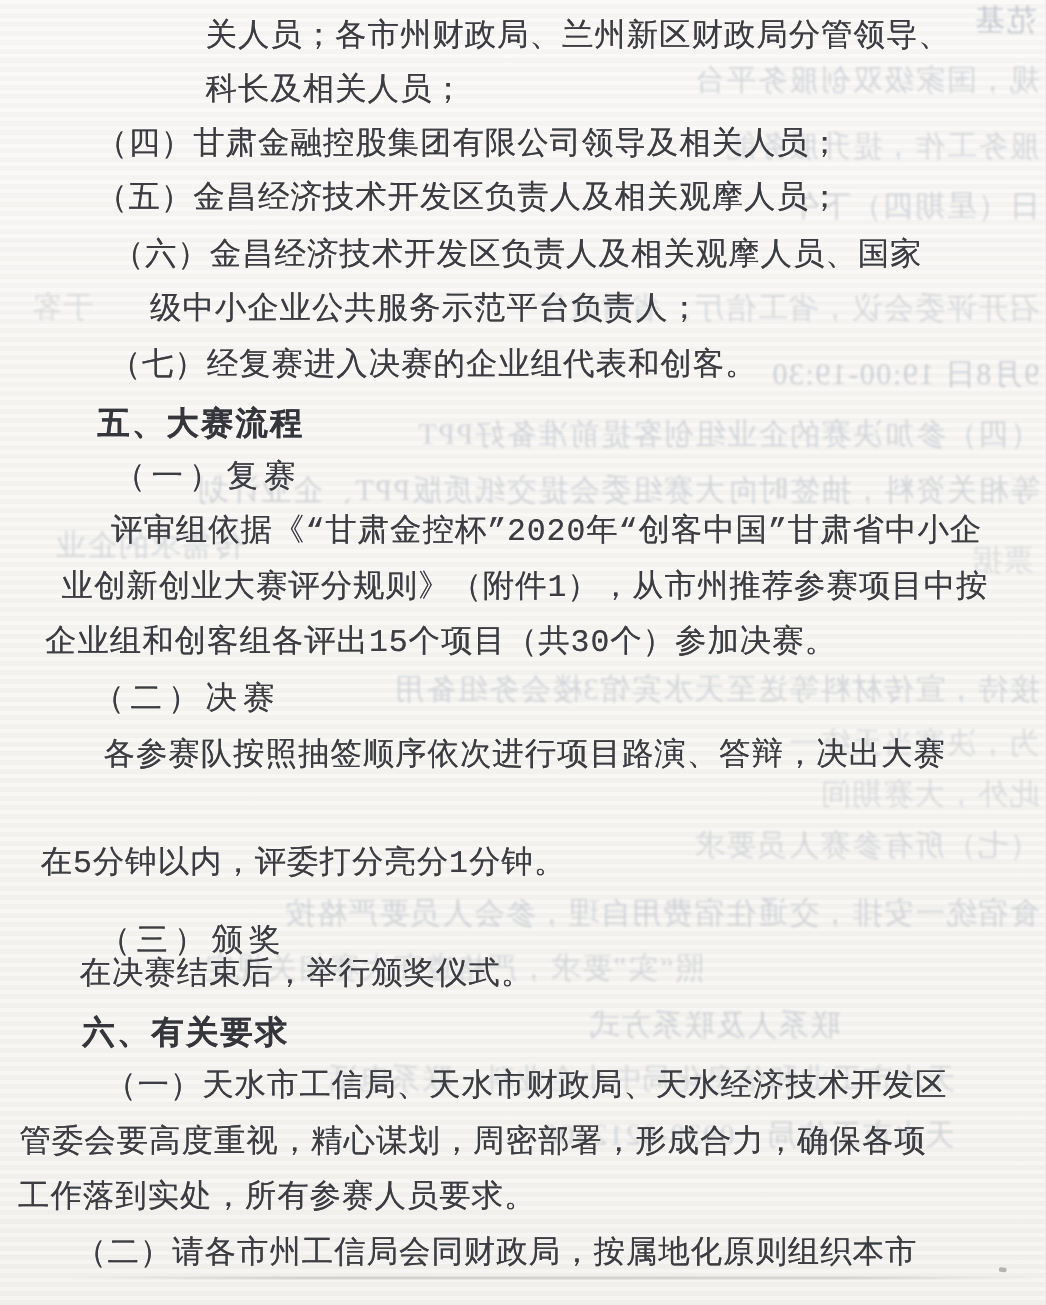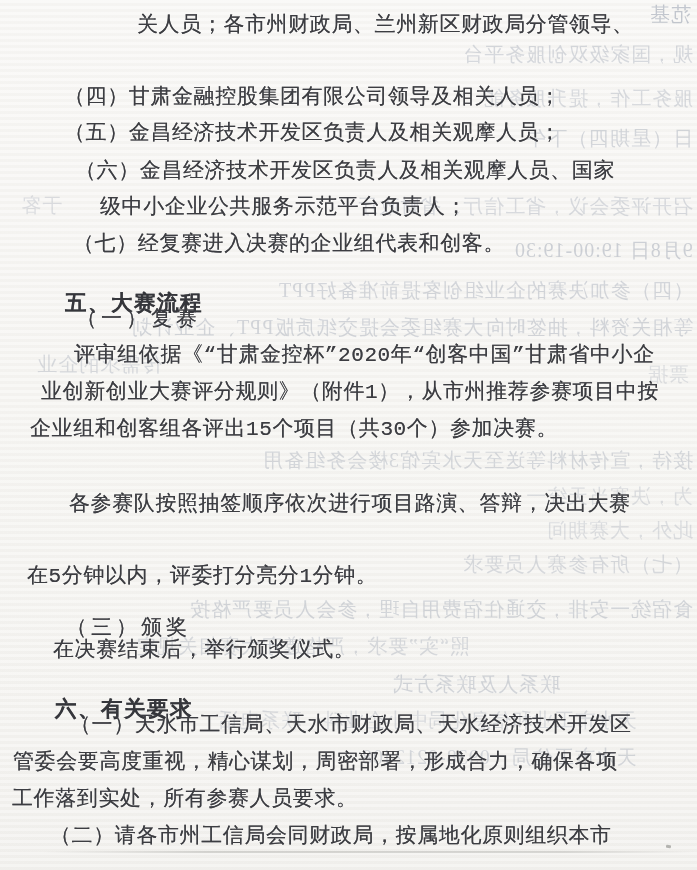--- a/index.html
+++ b/index.html
@@ -22,21 +22,20 @@
     font-size:21px;line-height:26px;
     letter-spacing:.6px;
     color:#3c3d42;
     text-shadow:0 0 .4px rgba(60,61,66,.75);
     font-family:Liberation Mono, monospace;
   }
   .ln.bold{
     font-family:"Liberation Sans","DejaVu Sans",sans-serif;
     font-weight:700;font-size:21.5px;letter-spacing:1.5px;
     color:#35363b;
-    margin-top:21px;
   }
   .ln.sub{letter-spacing:4px;}
   .bleed{
     position:absolute;z-index:1;
     white-space:nowrap;
     font-size:20px;line-height:25px;letter-spacing:1px;
     color:#8e97a8;
     transform:scaleX(-1);
     filter:blur(.6px);
     pointer-events:none;
@@ -70,30 +69,32 @@
   <div class="bleed" style="top:518px;right:4px;opacity:.26">此外，大赛期间</div>
   <div class="bleed" style="top:552px;right:4px;opacity:.3">（七）所有参赛人员要求</div>
   <div class="bleed" style="top:597px;right:4px;opacity:.34">食宿统一安排，交通住宿费用自理，参会人员要严格按</div>
   <div class="bleed" style="top:634px;right:227px;opacity:.3">照“实”要求，严格遵守大赛相关规定</div>
   <div class="bleed" style="top:672px;right:137px;opacity:.34">联系人及联系方式</div>
   <div class="bleed" style="top:708px;right:60px;opacity:.28">天水市工业和信息化局中小企业科　联系电话</div>
   <div class="bleed" style="top:745px;right:60px;opacity:.32">天水市工信局　0938-8212408</div>
   <div class="bleed" style="top:193px;left:20px;opacity:.26">于客</div>
 
   <div class="ln" style="left:137px;top:13px">关人员；各市州财政局、兰州新区财政局分管领导、</div>
+  <div class="ln" style="left:137px;top:49px">科长及相关人员；</div>
   <div class="ln" style="left:64px;top:85px">（四）甘肃金融控股集团有限公司领导及相关人员；</div>
   <div class="ln" style="left:64px;top:121px">（五）金昌经济技术开发区负责人及相关观摩人员；</div>
   <div class="ln" style="left:75px;top:159px">（六）金昌经济技术开发区负责人及相关观摩人员、国家</div>
   <div class="ln" style="left:100px;top:195px">级中小企业公共服务示范平台负责人；</div>
   <div class="ln" style="left:73px;top:232px">（七）经复赛进入决赛的企业组代表和创客。</div>
   <div class="ln bold" style="left:65px;top:269px">五、大赛流程</div>
   <div class="ln sub" style="left:76px;top:307px">（一）复赛</div>
   <div class="ln" style="left:74px;top:343px">评审组依据《“甘肃金控杯”2020年“创客中国”甘肃省中小企</div>
   <div class="ln" style="left:41px;top:380px">业创新创业大赛评分规则》（附件1），从市州推荐参赛项目中按</div>
   <div class="ln" style="left:30px;top:417px">企业组和创客组各评出15个项目（共30个）参加决赛。</div>
+  <div class="ln sub" style="left:62px;top:455px">（二）决赛</div>
   <div class="ln" style="left:69px;top:492px">各参赛队按照抽签顺序依次进行项目路演、答辩，决出大赛</div>
   <div class="ln" style="left:27px;top:564px">在5分钟以内，评委打分亮分1分钟。</div>
   <div class="ln sub" style="left:66px;top:616px">（三）颁奖</div>
   <div class="ln" style="left:53px;top:638px">在决赛结束后，举行颁奖仪式。</div>
   <div class="ln bold" style="left:55px;top:675px">六、有关要求</div>
   <div class="ln" style="left:70px;top:713px">（一）天水市工信局、天水市财政局、天水经济技术开发区</div>
   <div class="ln" style="left:13px;top:750px">管委会要高度重视，精心谋划，周密部署，形成合力，确保各项</div>
   <div class="ln" style="left:12px;top:787px">工作落到实处，所有参赛人员要求。</div>
   <div class="ln" style="left:50px;top:824px">（二）请各市州工信局会同财政局，按属地化原则组织本市</div>
 

